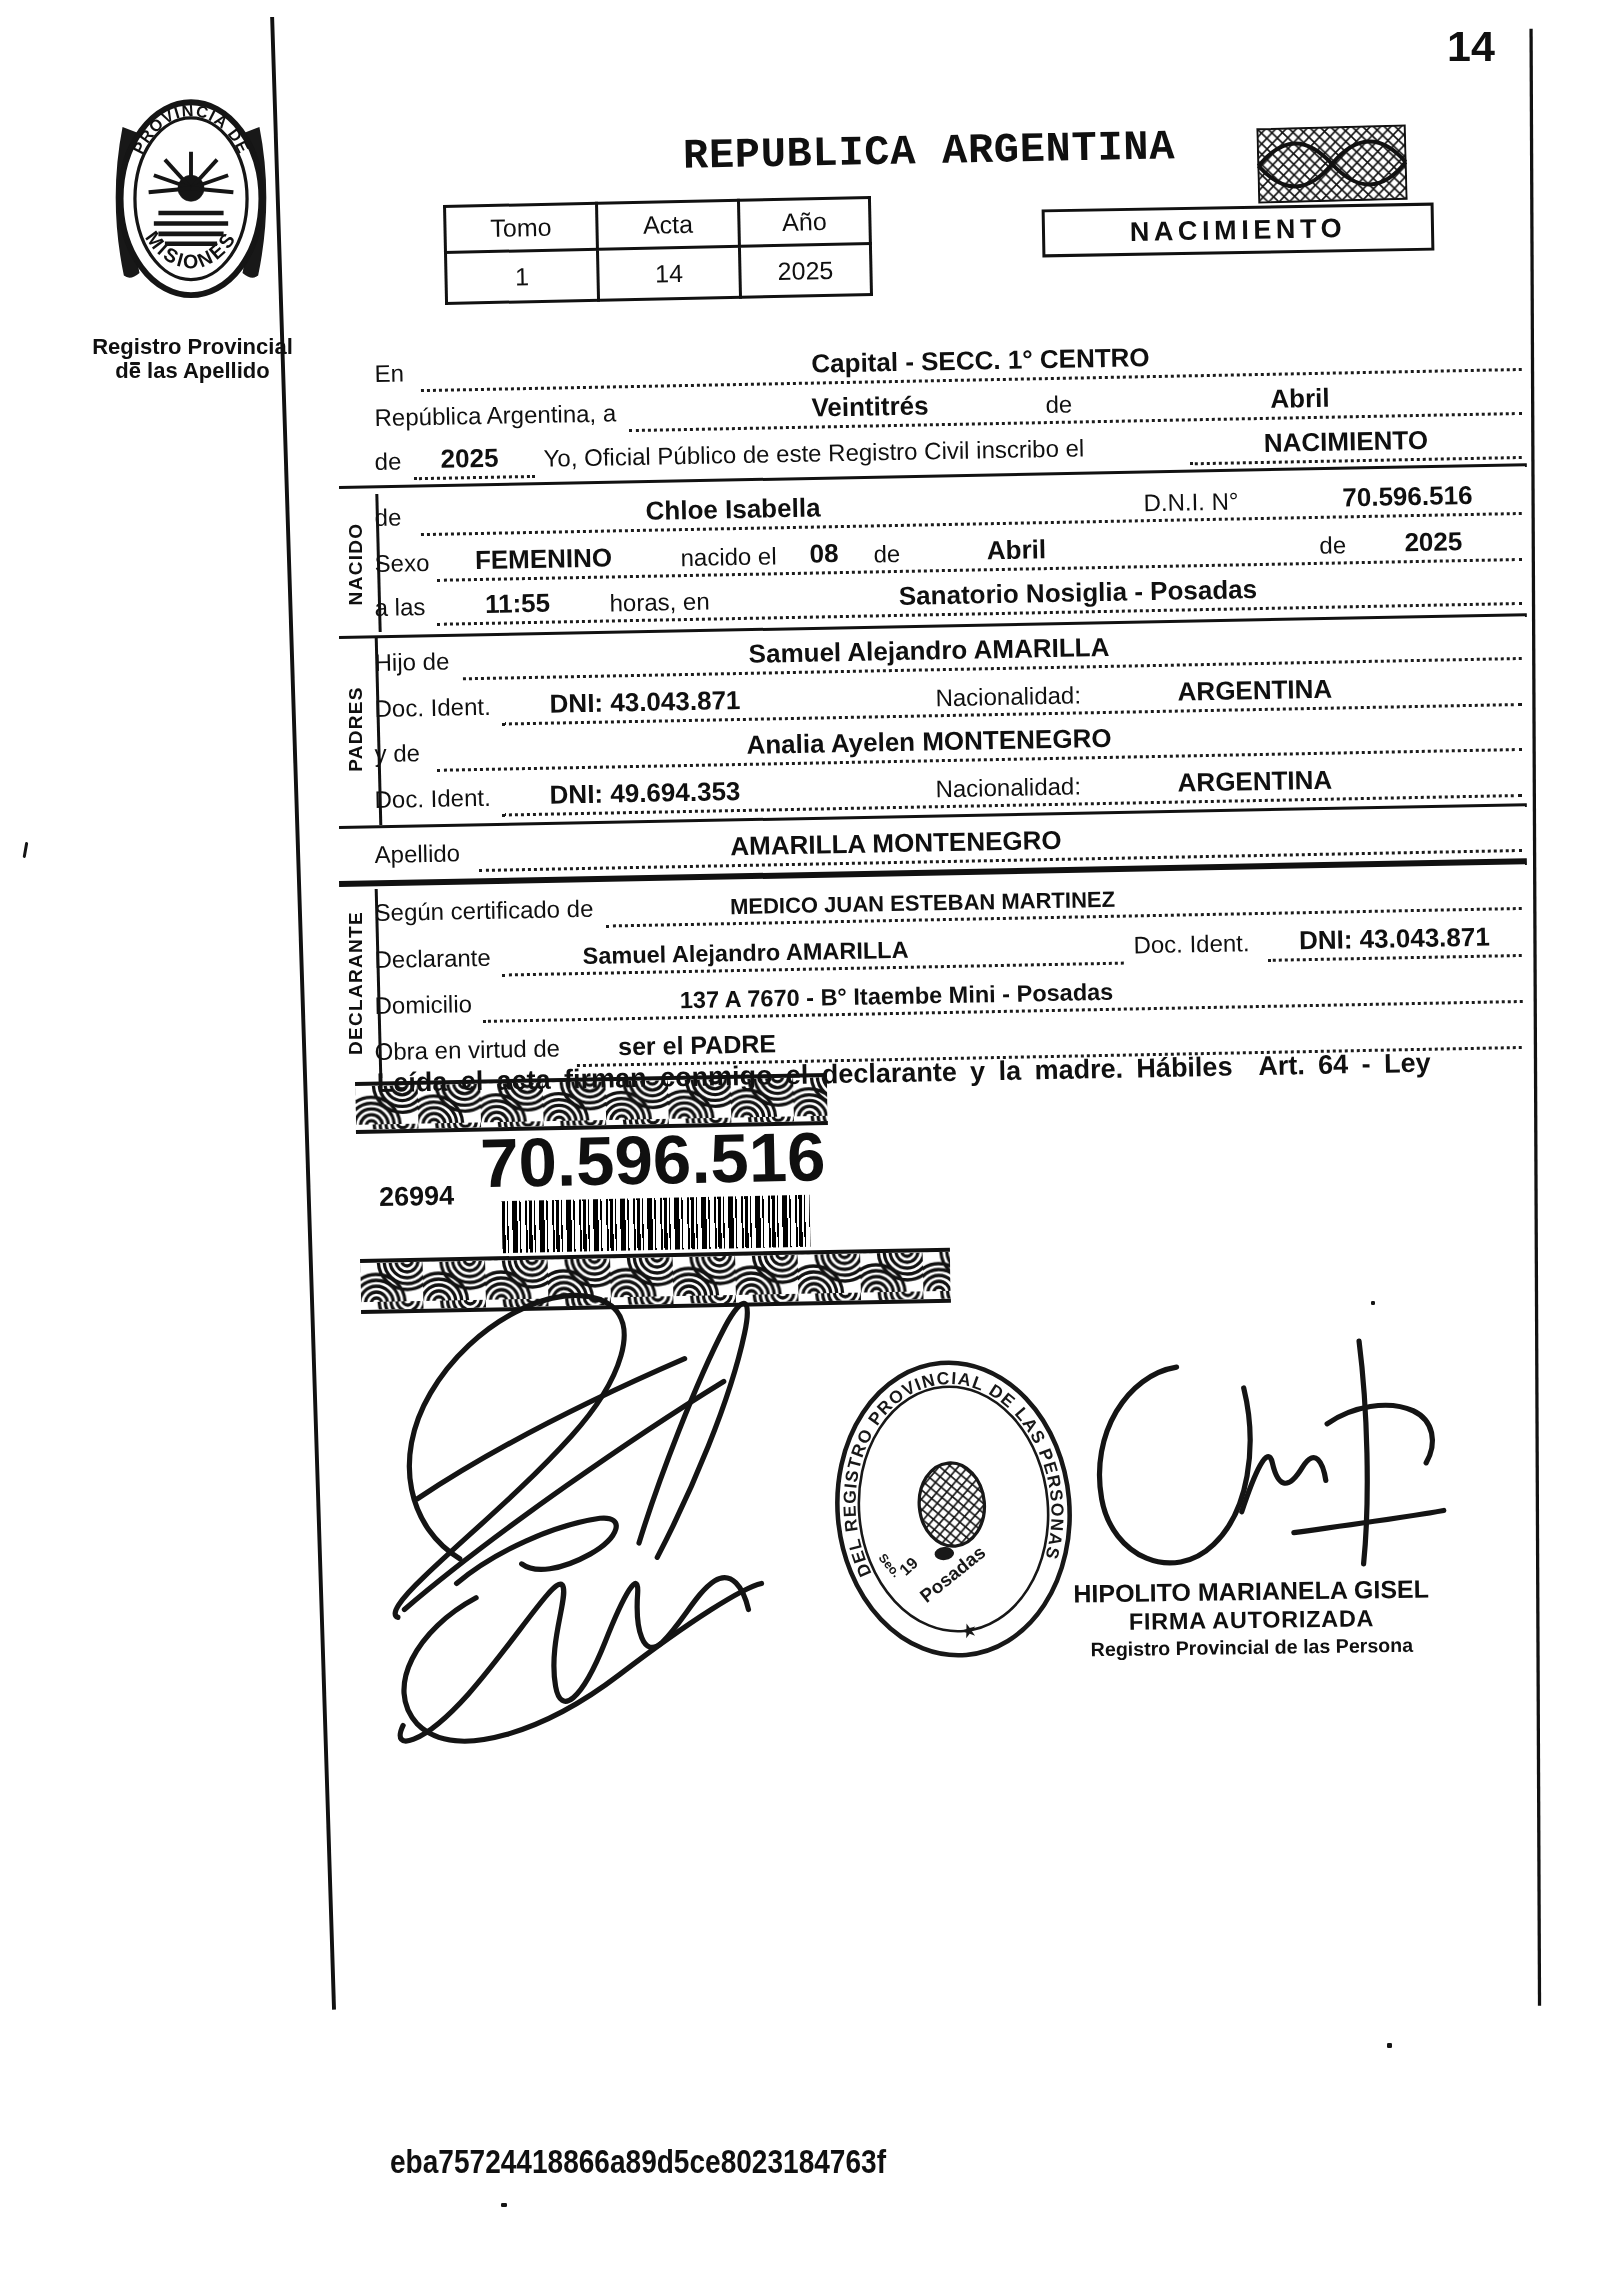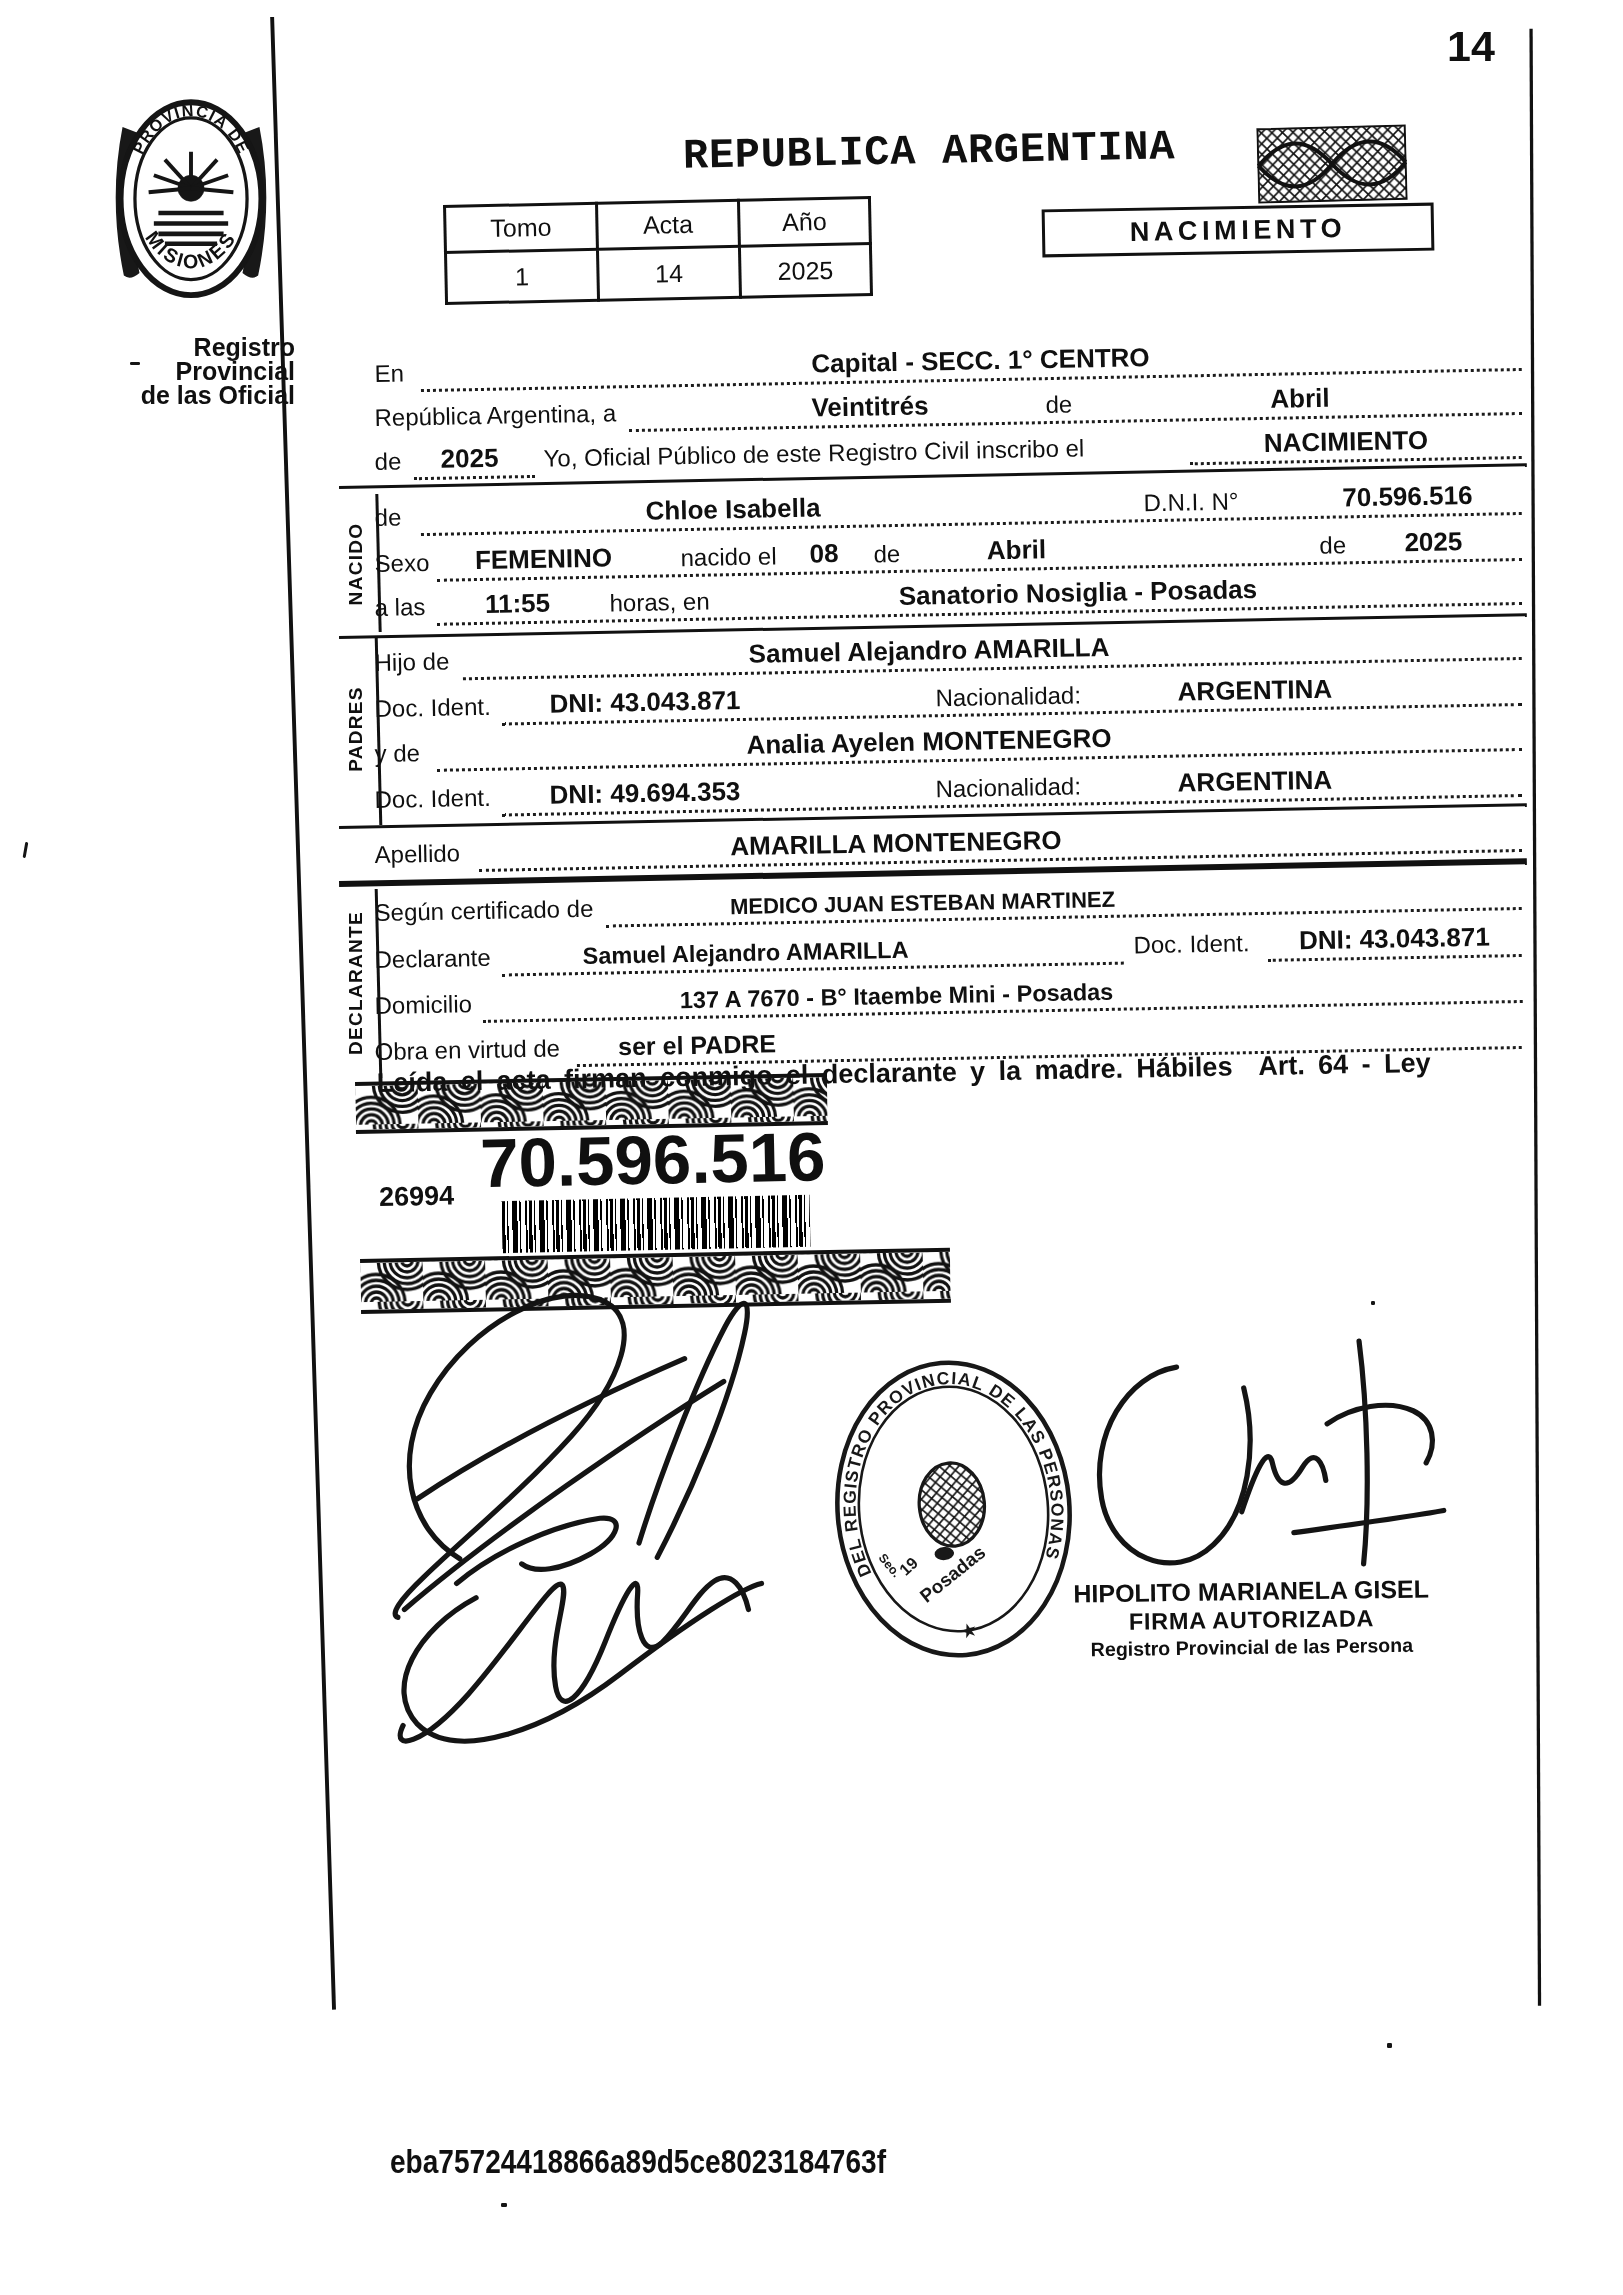--- a/index.html
+++ b/index.html
@@ -13,22 +13,22 @@
   .rectable{position:absolute;left:443px;top:205px;border-collapse:collapse;transform:rotate(-1.2deg);transform-origin:0 0;}
   .rectable td{border:3.3px solid #111;text-align:center;font-size:25px;padding:0;}
   .rectable .hrow td{height:43px;}
   .rectable .vrow td{height:48px;}
   .typebox{position:absolute;left:1042px;top:206px;width:386px;height:42px;border:3.3px solid #111;
            display:flex;align-items:center;justify-content:center;font-size:27px;font-weight:bold;
            letter-spacing:4.6px;transform:rotate(-1deg);}
   .meshband{position:absolute;left:1257px;top:126px;width:150px;height:76px;transform:rotate(-1.5deg);}
   
   .sealwrap{position:absolute;left:103px;top:82px;width:176px;height:236px;}
-  .sealcaption{position:absolute;left:90px;top:335px;width:205px;text-align:right;
-               font-size:25px;line-height:24px;font-weight:bold;}
+  .sealcaption{position:absolute;left:90px;top:335px;width:205px;text-align:center;
+               font-size:22px;line-height:24px;font-weight:bold;}
   
   .row{position:absolute;left:375px;width:1147px;height:46px;transform:rotate(-1.1deg);transform-origin:0 100%;}
   .lab{position:absolute;bottom:5.2px;font-size:24px;white-space:nowrap;}
   .val{position:absolute;bottom:5.2px;font-size:26px;font-weight:bold;text-align:center;white-space:nowrap;}
   .dl{position:absolute;bottom:0;height:0;border-bottom:3.3px dotted #1c1c1c;}
   .rule{position:absolute;left:339px;width:1188px;height:0;border-top:3.9px solid #111;
         transform:rotate(-1.1deg);transform-origin:0 0;}
   .thick{border-top-width:6.5px;}
   .vrule{position:absolute;left:377px;width:2.6px;background:#111;transform:rotate(-1.4deg);}
   .vlab{position:absolute;font-weight:bold;font-size:19px;letter-spacing:1.3px;text-align:center;
@@ -142,21 +142,21 @@
           <path d="M85,200 H185"></path>
             <path d="M78,216 H192"></path>
             <path d="M85,232 H185"></path>
             <path d="M95,247 H175"></path>
         </g>
       </g>
     </svg>
   </div>
   <div class="sealcaption">
     <div>Registro Provincial</div>
-    <div>de las Oficial</div>
+    <div>de las Apellido</div>
   </div>
 
   <div class="title">REPUBLICA ARGENTINA</div>
 
   <div class="meshband">
     <svg viewBox="0 0 228 114" width="100%" height="100%" preserveAspectRatio="none">
       <rect x="2" y="2" width="224" height="110" fill="url(#mesh)" stroke="#111" stroke-width="3"></rect>
       <path d="M2,57 C40,14 76,14 114,57 C152,100 190,100 226,57" stroke="#111" stroke-width="6" fill="none"></path>
       <path d="M2,57 C40,100 76,100 114,57 C152,14 190,14 226,57" stroke="#111" stroke-width="6" fill="none"></path>
     </svg>

